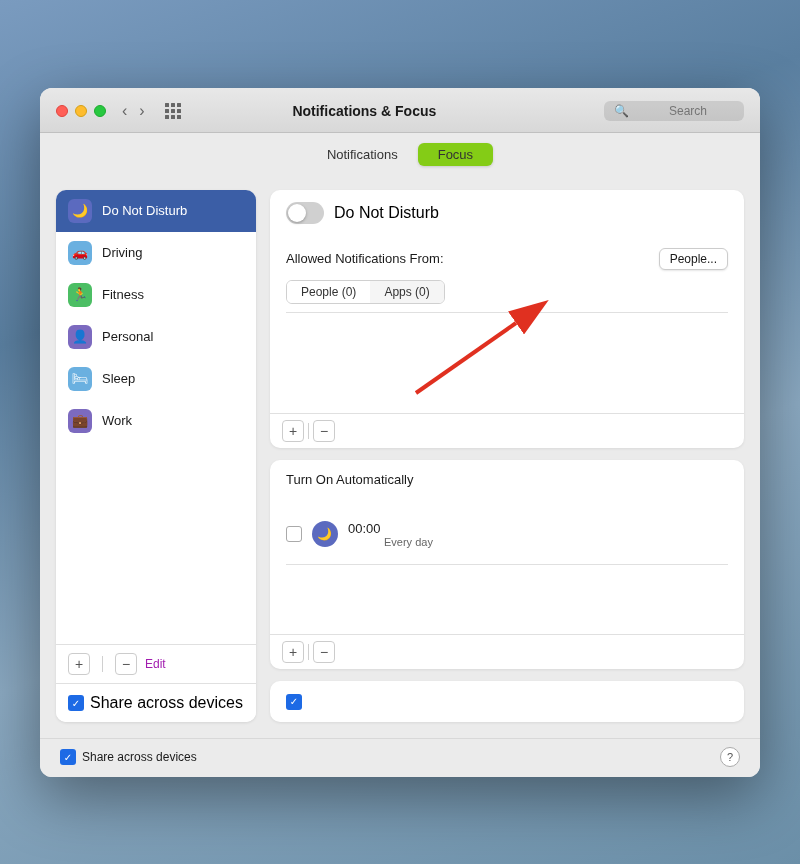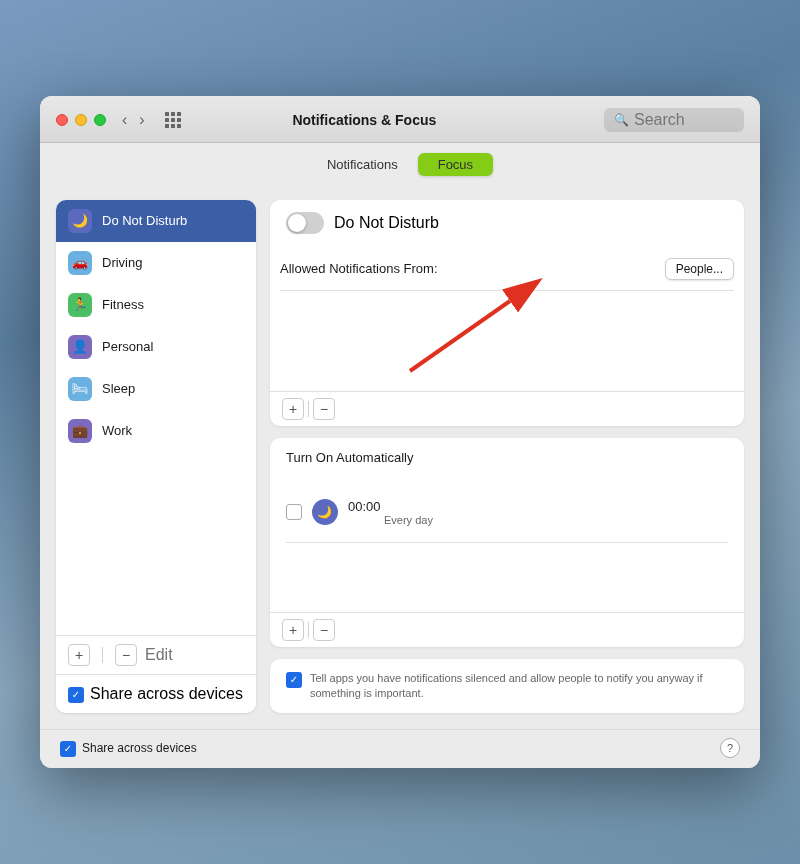--- a/index.html
+++ b/index.html
@@ -83,23 +83,24 @@
       width: 140px;
     }
     .search-bar .search-icon {
       color: #888;
       font-size: 12px;
     }
     .search-bar input {
       border: none;
       background: none;
       outline: none;
-      font-size: 16px;
+      font-size: 12px;
       color: #555;
       width: 100px;
+      margin-left: 35px;
     }
     .tabs-bar {
       display: flex;
       justify-content: center;
       align-items: flex-start;
       padding: 10px 0 8px;
       gap: 0;
       background: #ebebeb;
     }
     .tab {
@@ -174,22 +175,22 @@
       height: 22px;
       cursor: pointer;
       font-size: 14px;
       color: #555;
       display: flex;
       align-items: center;
       justify-content: center;
       line-height: 1;
     }
     .sidebar-footer-edit {
-      font-size: 16px;
-      color: #737373;
+      font-size: 12px;
+      color: #a21caf;
       cursor: pointer;
     }
     .sidebar-bottom {
       display: flex;
       align-items: center;
       padding: 10px 12px;
       border-top: 1px solid #e0e0e0;
       background: white;
       gap: 6px;
     }
@@ -224,21 +225,21 @@
       width: 18px;
       height: 18px;
       background: white;
       border-radius: 50%;
       position: absolute;
       top: 2px;
       left: 2px;
       box-shadow: 0 1px 3px rgba(0,0,0,0.3);
     }
     .allowed-section {
-      padding: 12px 10px 0;
+      padding: 12px 16px 0;
     }
     .allowed-header {
       display: flex;
       justify-content: space-between;
       align-items: center;
       margin-bottom: 10px;
     }
     .allowed-label {
       font-size: 13px;
       font-weight: 500;
@@ -487,20 +488,24 @@
           <div class="toggle">
             <div class="toggle-knob"></div>
           </div>
           <span>Do Not Disturb</span>
         </div>
         <div class="allowed-section">
           <div class="allowed-header">
             <span class="allowed-label">Allowed Notifications From:</span>
             <button class="options-btn">People...</button>
           </div>
+          <div class="sub-tabs">
+            <div class="sub-tab active">People (0)</div>
+            <div class="sub-tab">Apps (0)</div>
+          </div>
           <div class="list-area">
 
             <svg width="100%" height="100" style="overflow:visible; position:relative; display:block;">
               <defs>
                 <marker id="arrowhead" markerWidth="10" markerHeight="7" refX="0" refY="3.5" orient="auto">
                   <polygon points="0 0, 10 3.5, 0 7" fill="#e03020"></polygon>
                 </marker>
               </defs>
               <line x1="130" y1="80" x2="230" y2="10" stroke="#e03020" stroke-width="4" marker-end="url(#arrowhead)"></line>
             </svg>
@@ -530,21 +535,20 @@
           <button class="icon-btn">+</button>
           <div class="divider-v"></div>
           <button class="icon-btn">−</button>
         </div>
       </div>
 
       <div class="share-status-box">
         <div class="share-status-row">
           <div class="checkbox-blue">✓</div>
           <div>
-            <div class="share-desc">Tell apps you have notifications silenced and allow people to notify you anyway if something is important.</div>
           </div>
         </div>
       </div>
     </div>
   </div>
 
   <div class="window-bottom">
     <div class="share-devices-row">
       <div class="checkbox-blue">✓</div>
       <span>Share across devices</span>

